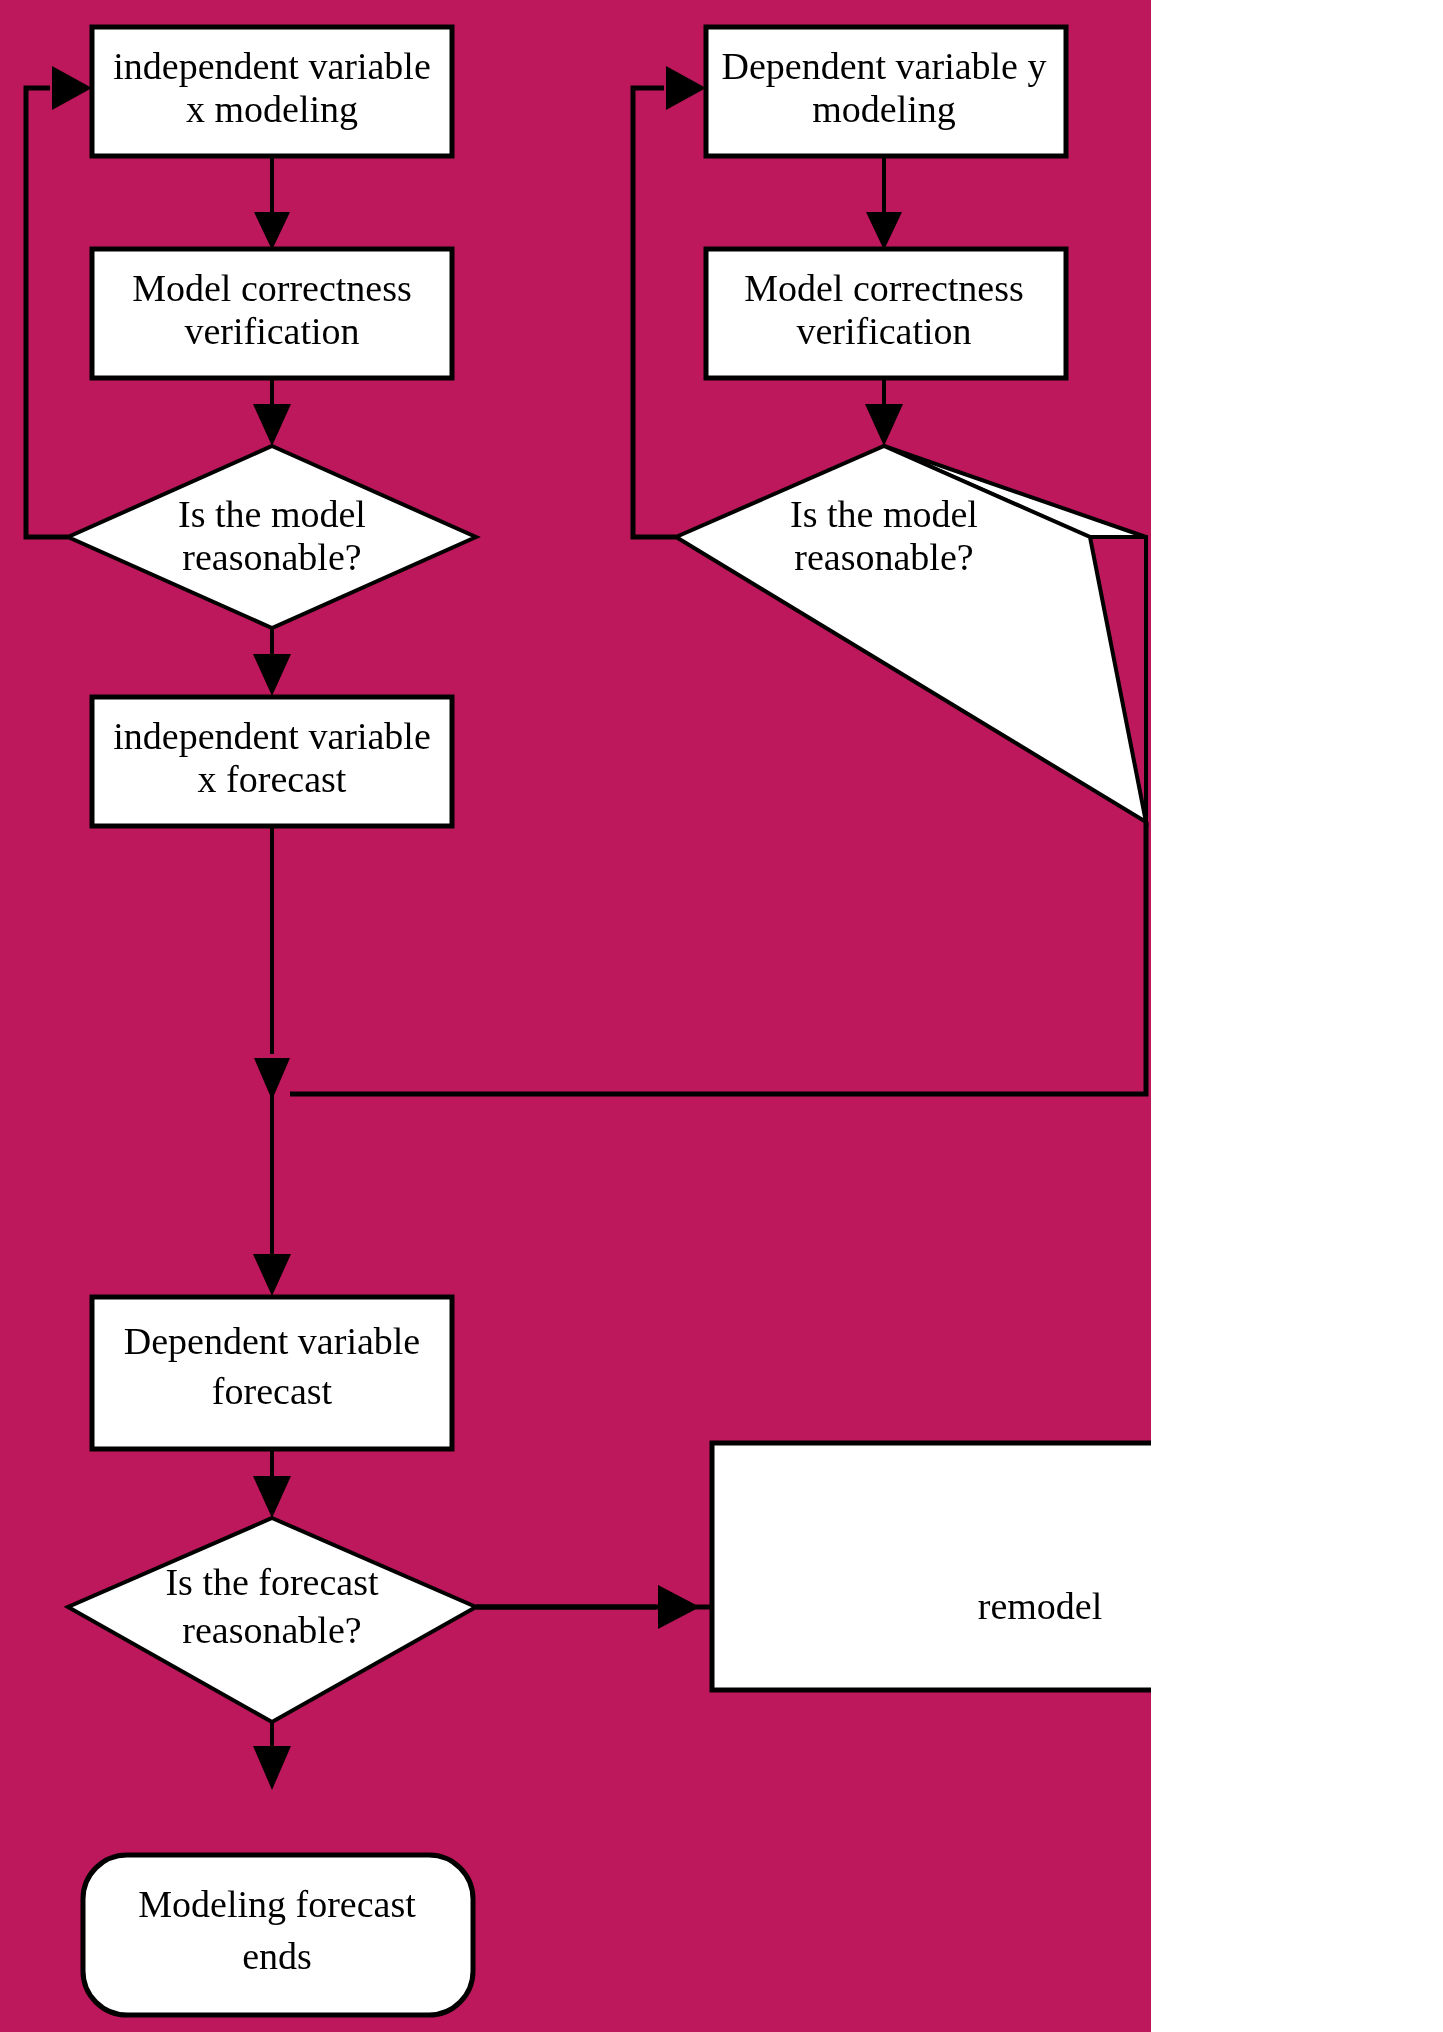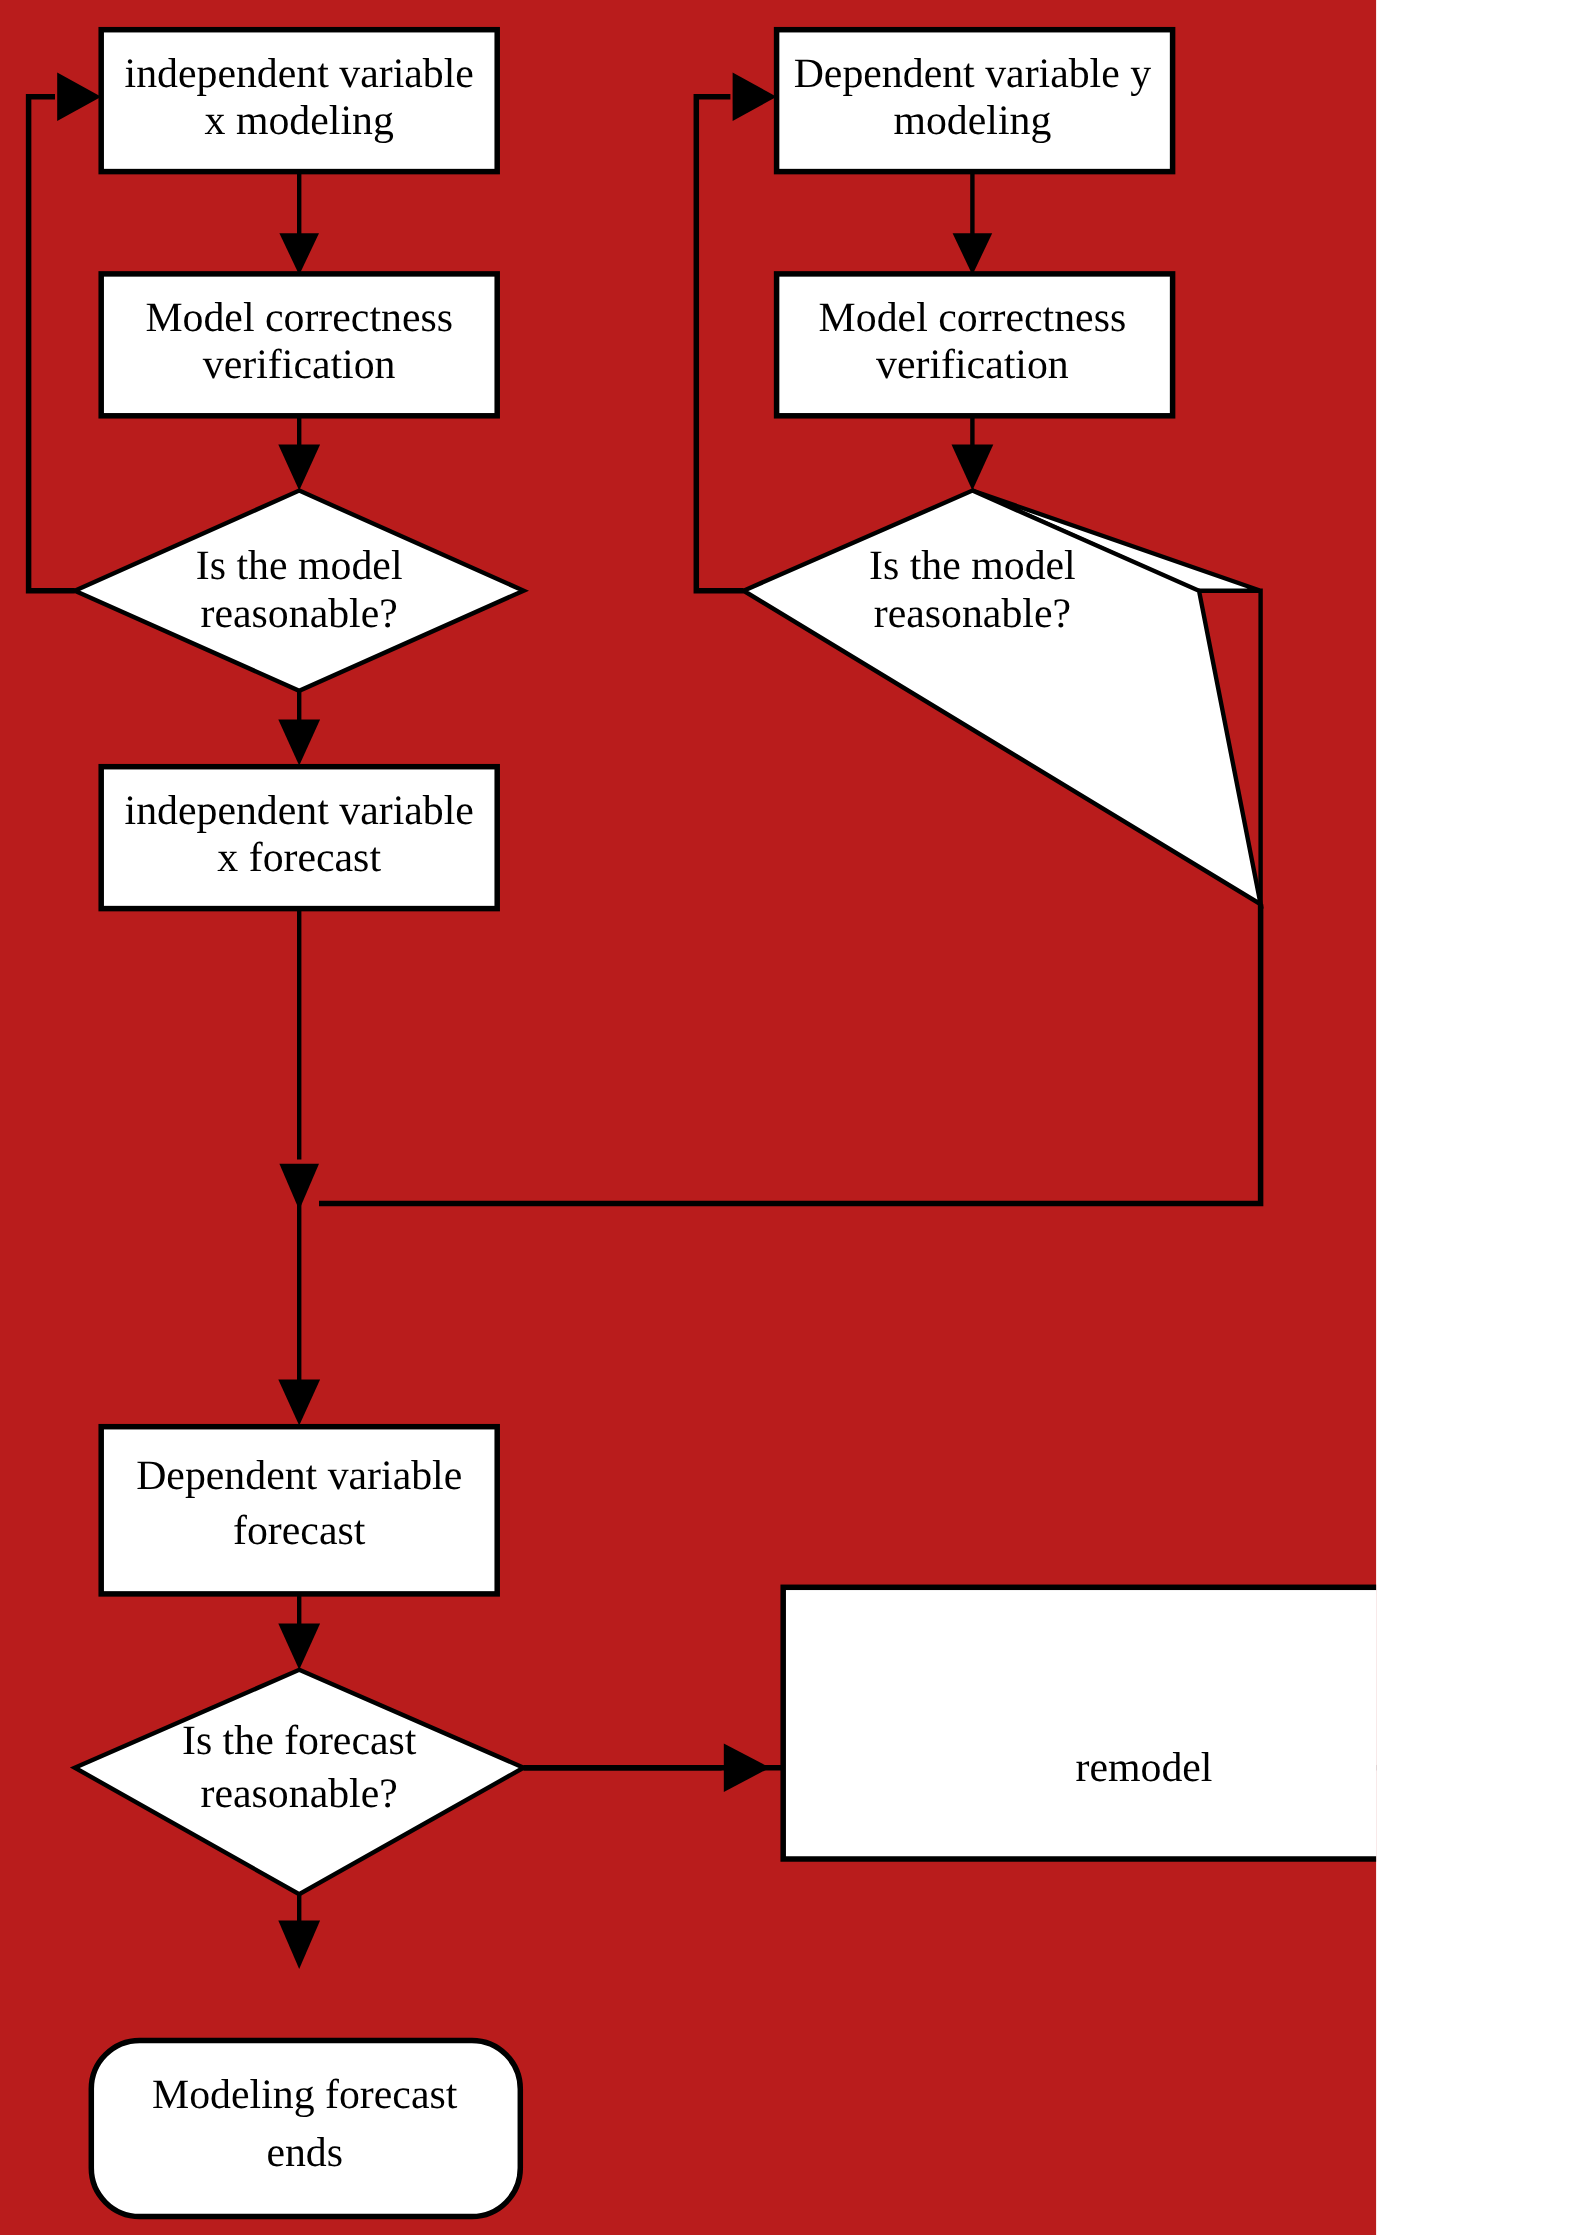--- a/index.html
+++ b/index.html
@@ -6,23 +6,23 @@
   html, body {
     margin: 0;
     padding: 0;
     background: #ffffff;
   }
   body {
     font-family: "Liberation Serif", "DejaVu Serif", serif;
   }
   #flowchart-root {
     position: relative;
-    width: 1251px;
+    width: 1151px;
     height: 2032px;
-    background: #b91c1c;
+    background: #be185d;
     overflow: hidden;
   }
   svg#flow-svg {
     display: block;
     width: 1443px;
     height: 2032px;
   }
   .node-shape {
     fill: #ffffff;
     stroke: #000000;

